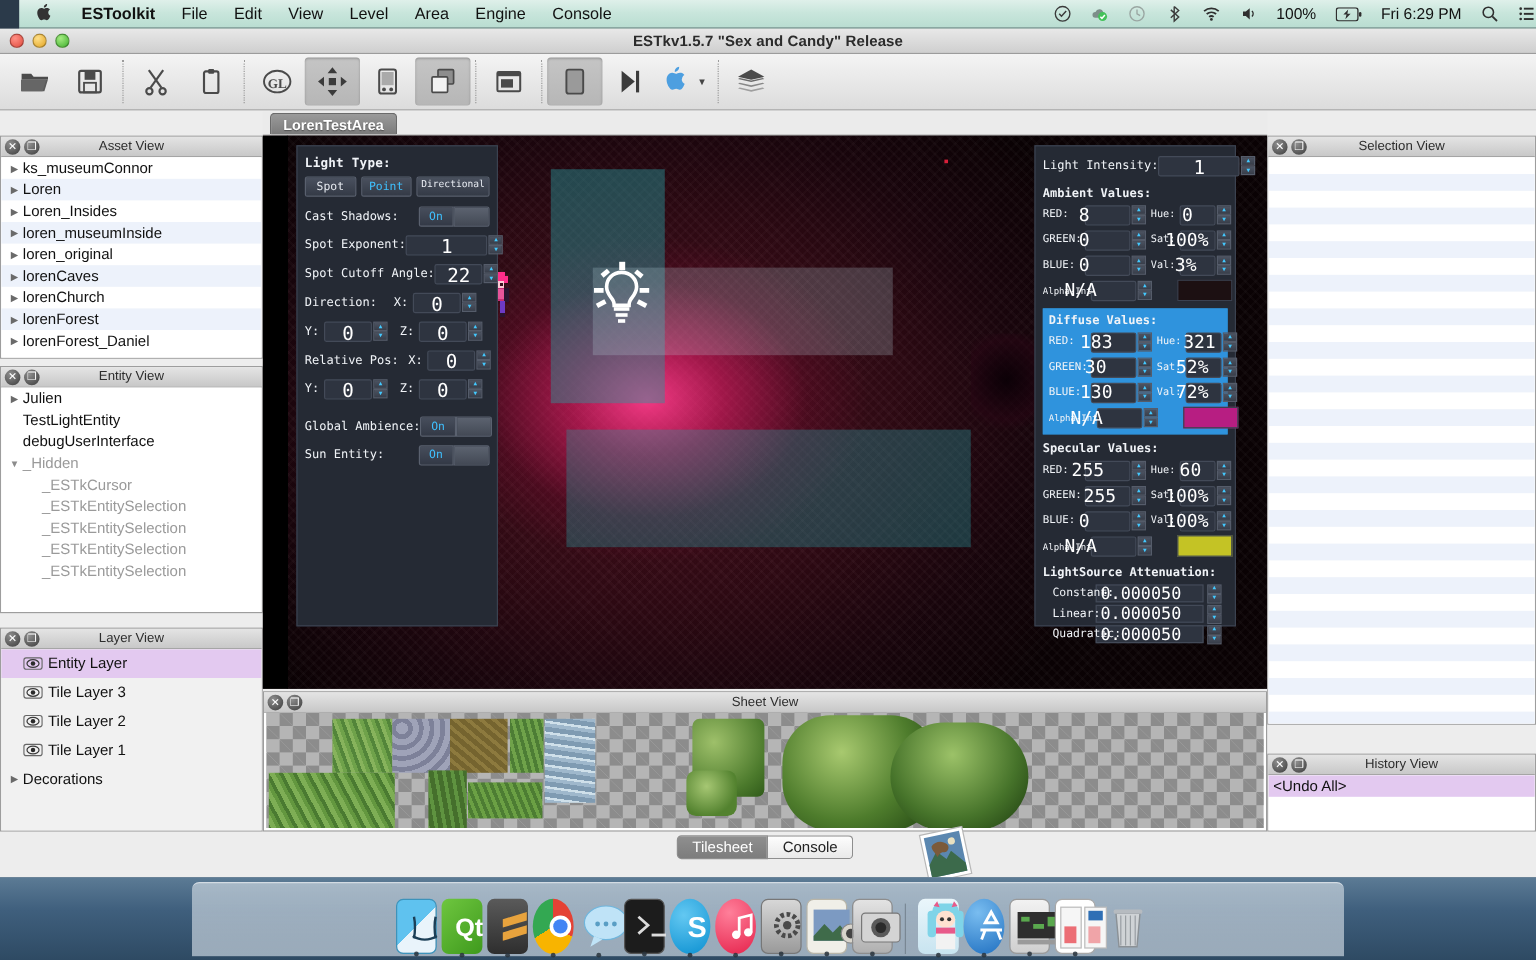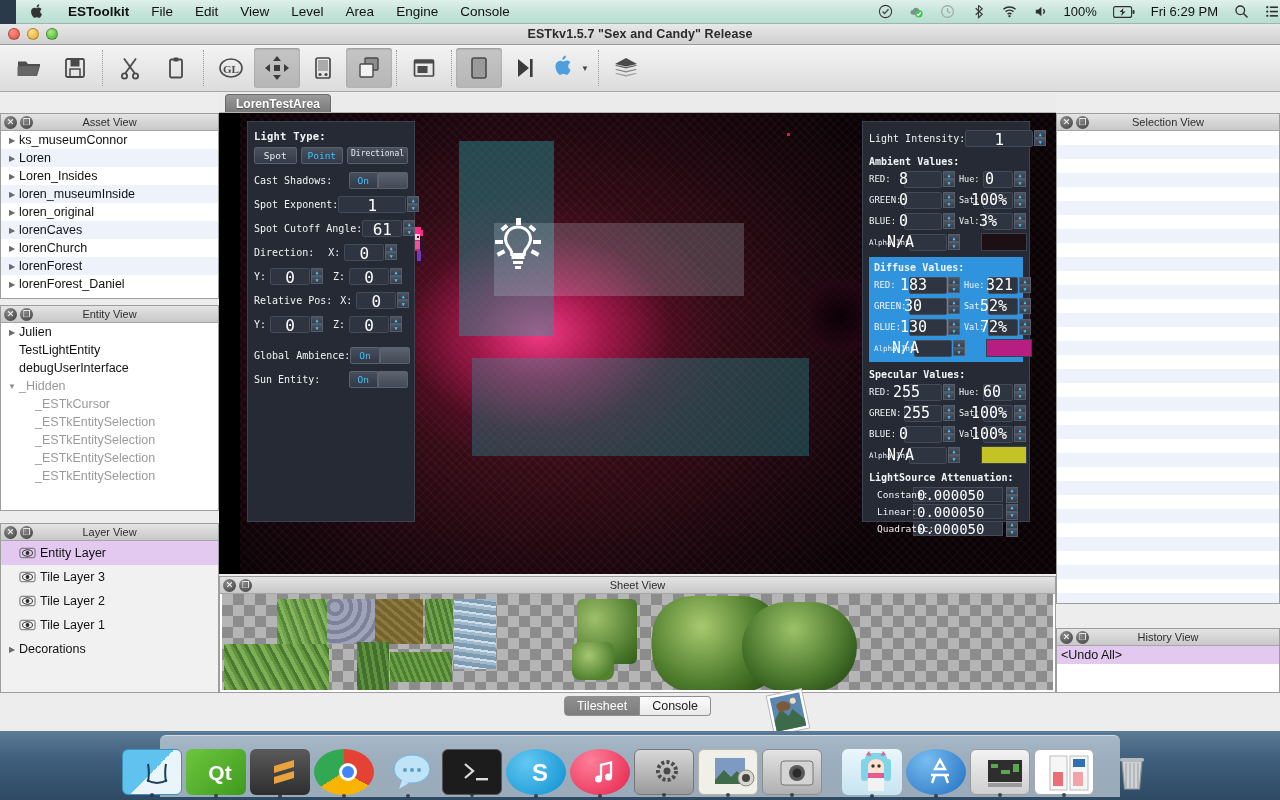--- a/index.html
+++ b/index.html
@@ -220,21 +220,21 @@
   .sb-cell{ display:flex; align-items:center; height:100%; }
   .sb-icon{ width:17px;height:17px; margin:0 6px 0 8px; }
 
   
   #desktop{ position:absolute; left:0; top:731px; width:1280px; height:69px;
     background:linear-gradient(to bottom,#5c7b95,#3f5f7d 40%,#2e4a63); overflow:hidden;}
   #dock{ position:absolute; left:160px; top:735px; width:960px; height:62px;
     display:flex; align-items:flex-end; justify-content:center; gap:4px;
     background:linear-gradient(to bottom, rgba(232,238,243,.55), rgba(196,208,219,.72));
     border-top:1px solid rgba(255,255,255,.5); border-radius:6px 6px 0 0; padding:4px 10px 2px;}
-  .dockicon{ width:60px;height:46px; border-radius:6px; flex:none; position:relative;padding-left:11px; }
+  .dockicon{ width:34px;height:46px; border-radius:6px; flex:none; position:relative; }
   .dock-sep{ width:1px; height:42px; background:rgba(80,90,100,.45); margin:0 6px; }
   .dockdot{ position:absolute; bottom:-3px; left:50%; margin-left:-2px; width:4px;height:4px;
     border-radius:50%; background:rgba(40,50,60,.85); }
   
   .vp-inner{ position:absolute; inset:0; }
 </style>
 </head>
 <body>
 
 <div id="menubar">
@@ -656,21 +656,21 @@
               <span class="arrows">
                   <span class="arw">▲</span>
                   <span class="arw">▼</span>
                 </span>
             </span>
           </div>
 
           <div class="lp-row">
             <span class="lp-lab">Spot Cutoff Angle:</span>
             <span class="spin" style="margin-left:auto">
-              <span class="spinbox">61</span>
+              <span class="spinbox">22</span>
               <span class="arrows">
                   <span class="arw">▲</span>
                   <span class="arw">▼</span>
                 </span>
             </span>
           </div>
 
           <div class="lp-row">
             <span class="lp-lab">Direction:</span>
             <span class="lp-lab" style="margin-left:14px">X:</span>

